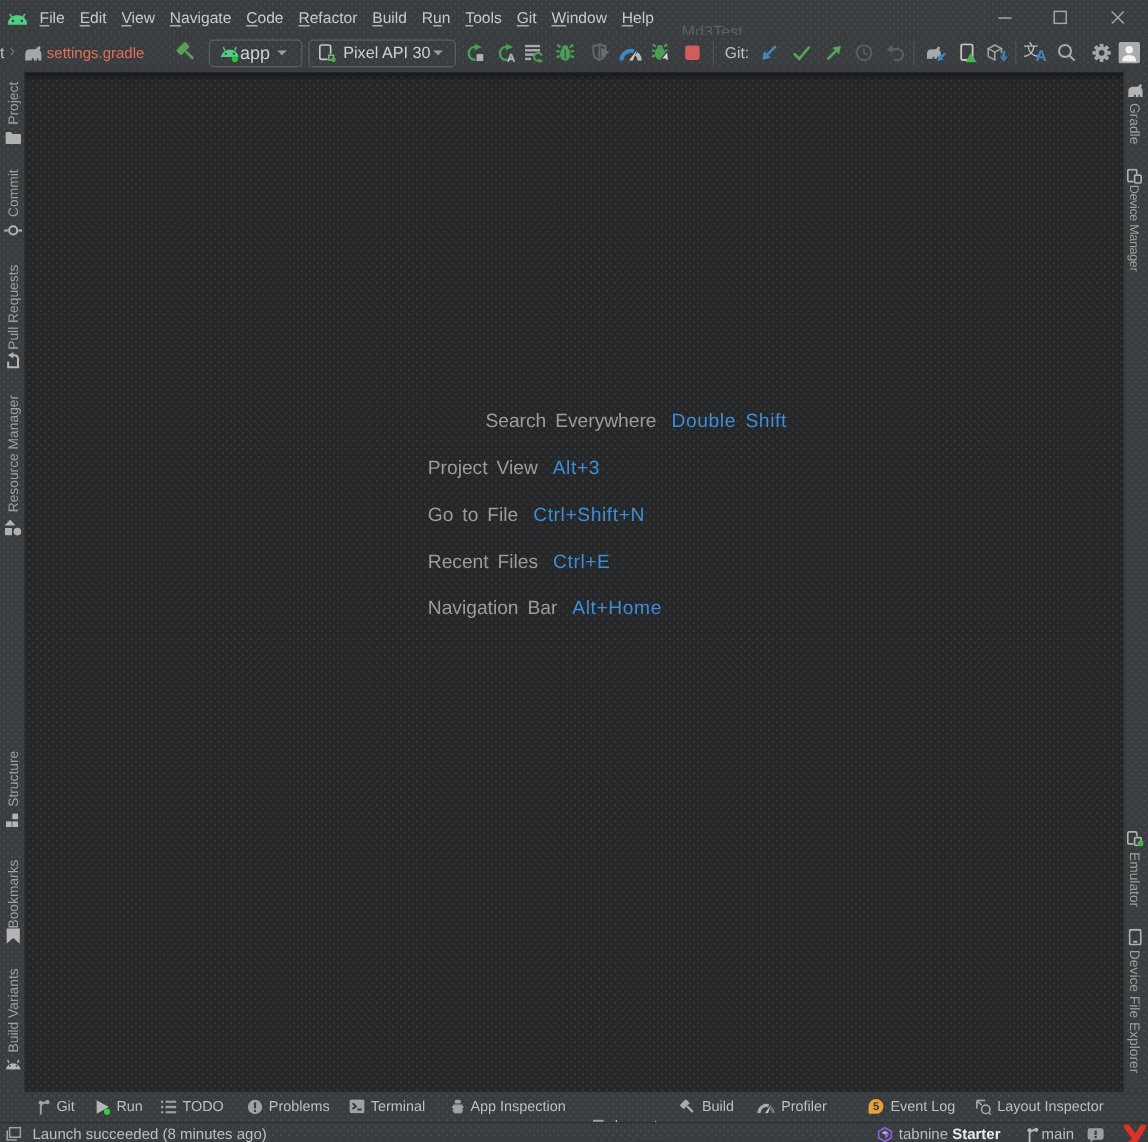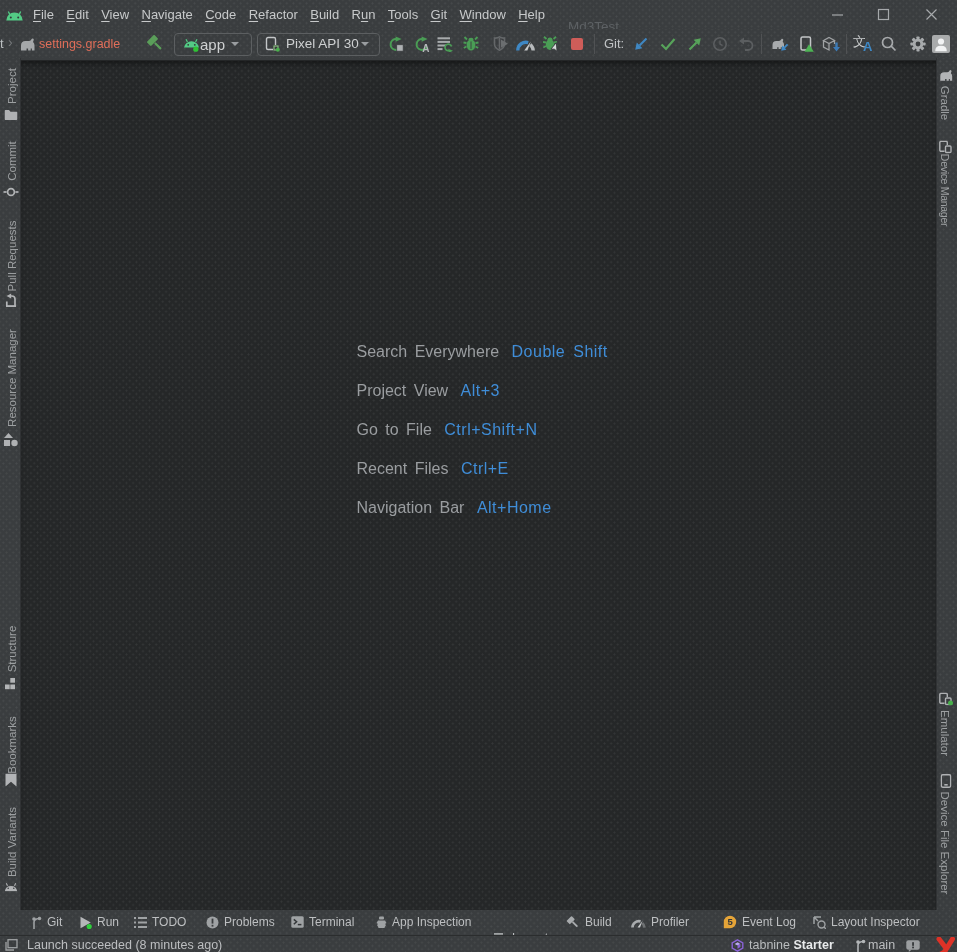--- a/index.html
+++ b/index.html
@@ -267,21 +267,21 @@
 
     <svg class="abs" style="left:932px;top:6px" width="18" height="18" viewBox="0 0 18 18">
       <rect x="0" y="0" width="18" height="18" rx="2" fill="#a9abac"></rect>
       <circle cx="9" cy="6.5" r="3.1" fill="#f2f3f4"></circle>
       <path d="M3.2 16.2 q0-5.4 5.8-5.4 q5.8 0 5.8 5.4 Z" fill="#f2f3f4"></path>
     </svg>
   </div>
 
   <div id="main">
     <div id="editor" class="dots-ed">
-      <div class="hline" style="top:282px;line-height:18px;">Search Everywhere <b>Double Shift</b></div>
+      <div class="hline" style="top:282px;line-height:18px;margin-left:48px;">Search Everywhere <b>Double Shift</b></div>
       <div class="hline" style="top:321px;line-height:18px;">Project View <b>Alt+3</b></div>
       <div class="hline" style="top:360px;line-height:18px;">Go to File <b>Ctrl+Shift+N</b></div>
       <div class="hline" style="top:399px;line-height:18px;">Recent Files <b>Ctrl+E</b></div>
       <div class="hline" style="top:438px;line-height:18px;">Navigation Bar <b>Alt+Home</b></div>
     </div>
     <div id="lstripe" class="dots-bar"></div>
     <div id="rstripe" class="dots-bar"></div>
 
     <div class="vtab vl" style="left:11.5px;top:27.5px;">Project</div>
     <svg class="vicon" style="left:10.5px;top:57.3px" width="13" height="11" viewBox="0 0 13 11">

